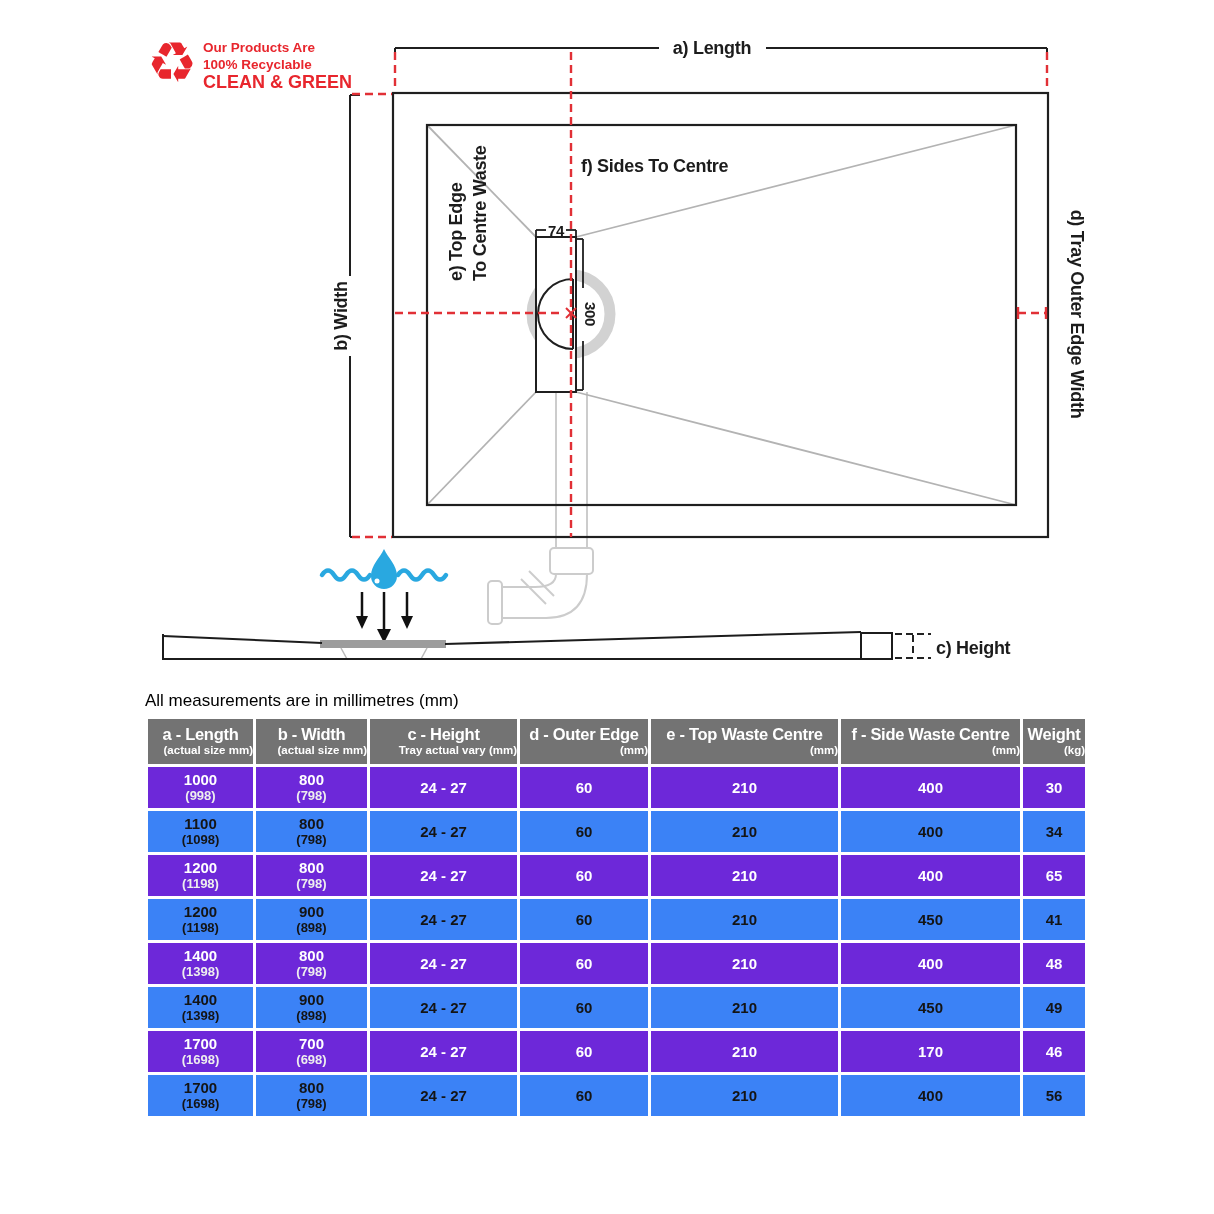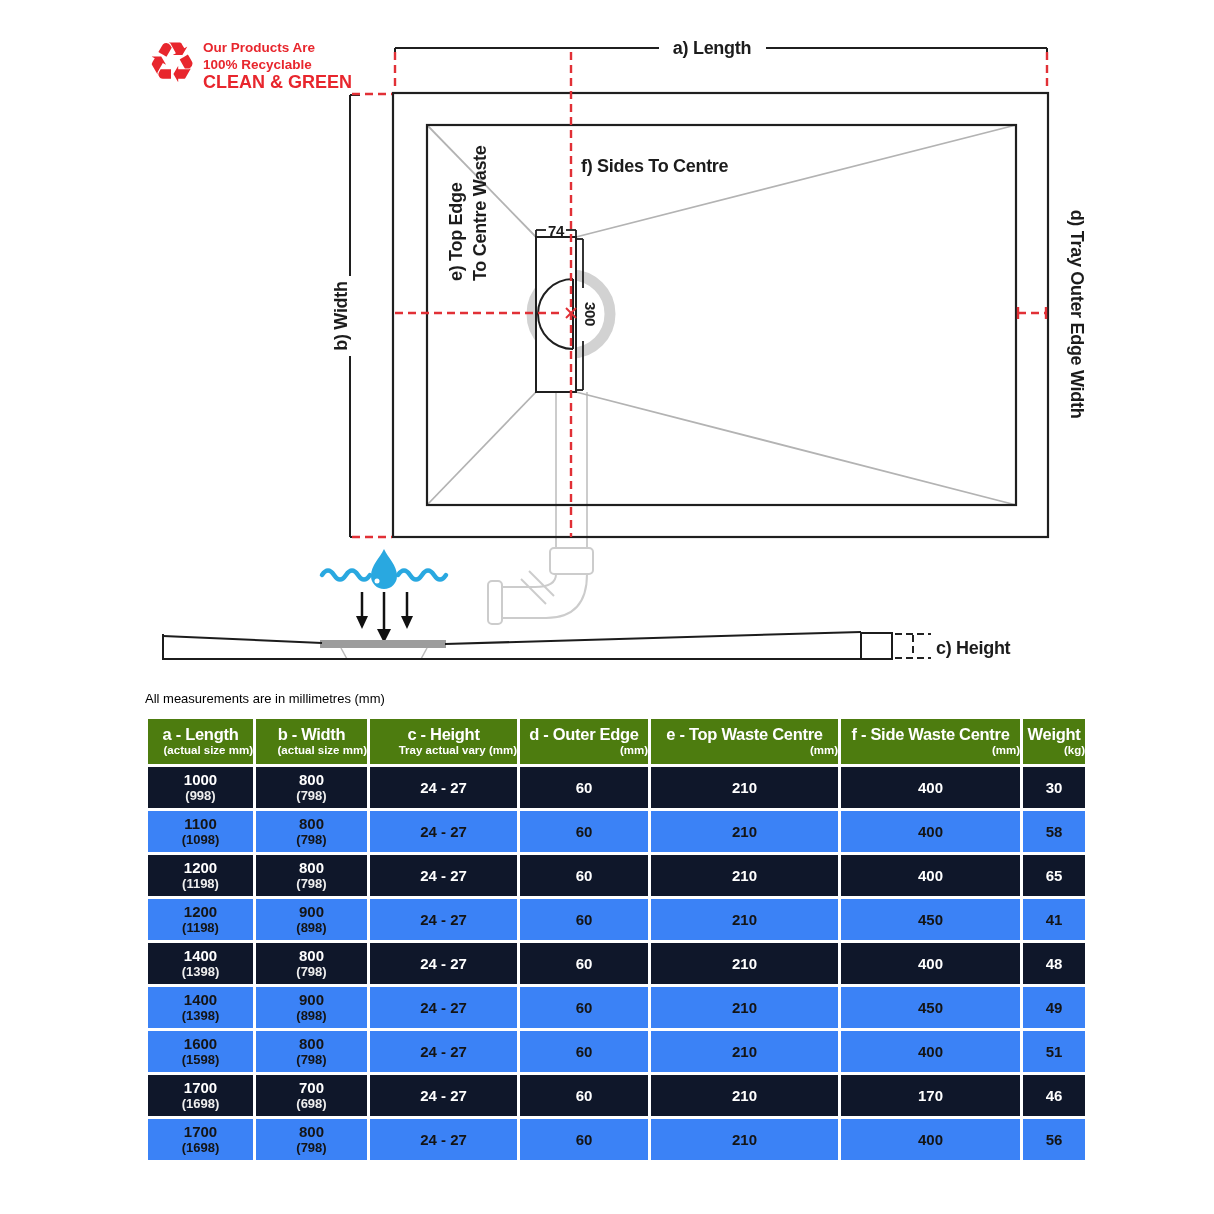--- a/index.html
+++ b/index.html
@@ -1,29 +1,29 @@
 <!DOCTYPE html>
 <html><head>
 <meta charset="utf-8">
 <style>
   html,body{margin:0;padding:0;background:#fff;}
   #stage{position:relative;width:1214px;height:1214px;background:#fff;overflow:hidden;
          font-family:"Liberation Sans",sans-serif;}
   svg text{font-family:"Liberation Sans",sans-serif;}
   .dimlabel{font-weight:bold;fill:#1c1c1c;letter-spacing:-0.3px;}
-  #note{position:absolute;left:145px;top:691px;font-size:13px;color:#000;}
+  #note{position:absolute;left:145px;top:691px;font-size:17px;color:#000;}
   #spec-table{position:absolute;left:145px;top:716px;border-collapse:collapse;
               table-layout:fixed;width:940px;}
   #spec-table th,#spec-table td{border:3px solid #fff;text-align:center;vertical-align:middle;
               padding:0;line-height:1.15;}
-  #spec-table th{background:#4d7c0f;color:#fff;height:45px;}
+  #spec-table th{background:#737373;color:#fff;height:45px;}
   .h-main{font-size:16.5px;font-weight:bold;letter-spacing:-0.3px;}
   .h-sub{font-size:11.5px;font-weight:bold;text-align:right;}
   #spec-table td{height:41px;font-weight:bold;font-size:15px;}
-  tr.dark td{background:#0f172a;color:#fff;}
+  tr.dark td{background:#6d28d9;color:#fff;}
   tr.light td{background:#3b82f6;color:#141414;}
   .v-sub{font-size:13px;}
   tr.dark .v-sub{color:#eeeeee;}
 </style>
 </head>
 <body>
 
 <div id="stage">
 
   <svg width="1214" height="690" viewBox="0 0 1214 690">
@@ -226,21 +226,21 @@
             <div class="v-sub">(1098)</div>
           </td>
           <td>
             <div class="v-main">800</div>
             <div class="v-sub">(798)</div>
           </td>
           <td>24 - 27</td>
           <td>60</td>
           <td>210</td>
           <td>400</td>
-          <td>58</td>
+          <td>34</td>
         </tr>
         <tr class="dark">
           <td>
             <div class="v-main">1200</div>
             <div class="v-sub">(1198)</div>
           </td>
           <td>
             <div class="v-main">800</div>
             <div class="v-sub">(798)</div>
           </td>
@@ -288,35 +288,20 @@
           <td>
             <div class="v-main">900</div>
             <div class="v-sub">(898)</div>
           </td>
           <td>24 - 27</td>
           <td>60</td>
           <td>210</td>
           <td>450</td>
           <td>49</td>
         </tr>
-        <tr class="light">
-          <td>
-            <div class="v-main">1600</div>
-            <div class="v-sub">(1598)</div>
-          </td>
-          <td>
-            <div class="v-main">800</div>
-            <div class="v-sub">(798)</div>
-          </td>
-          <td>24 - 27</td>
-          <td>60</td>
-          <td>210</td>
-          <td>400</td>
-          <td>51</td>
-        </tr>
         <tr class="dark">
           <td>
             <div class="v-main">1700</div>
             <div class="v-sub">(1698)</div>
           </td>
           <td>
             <div class="v-main">700</div>
             <div class="v-sub">(698)</div>
           </td>
           <td>24 - 27</td>

